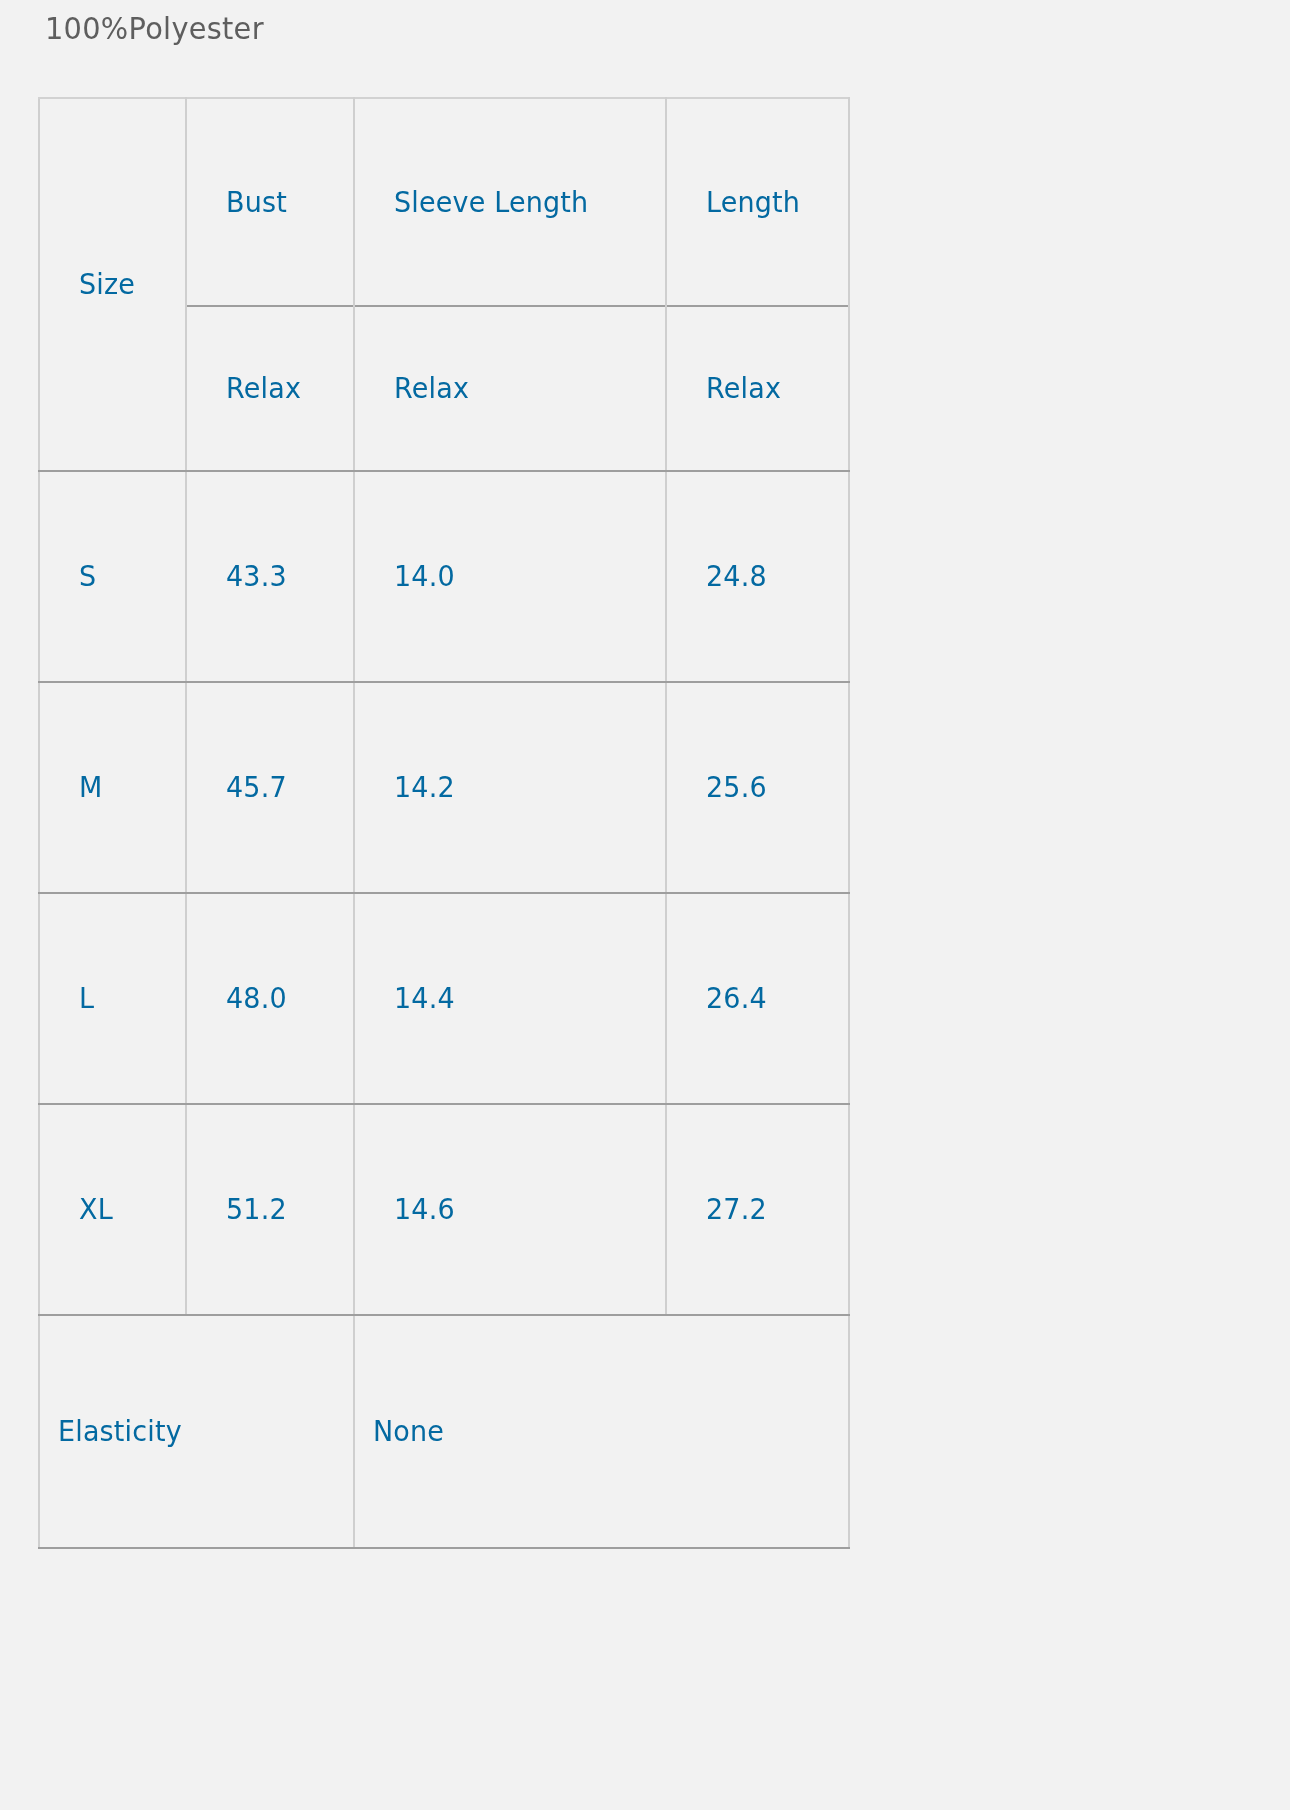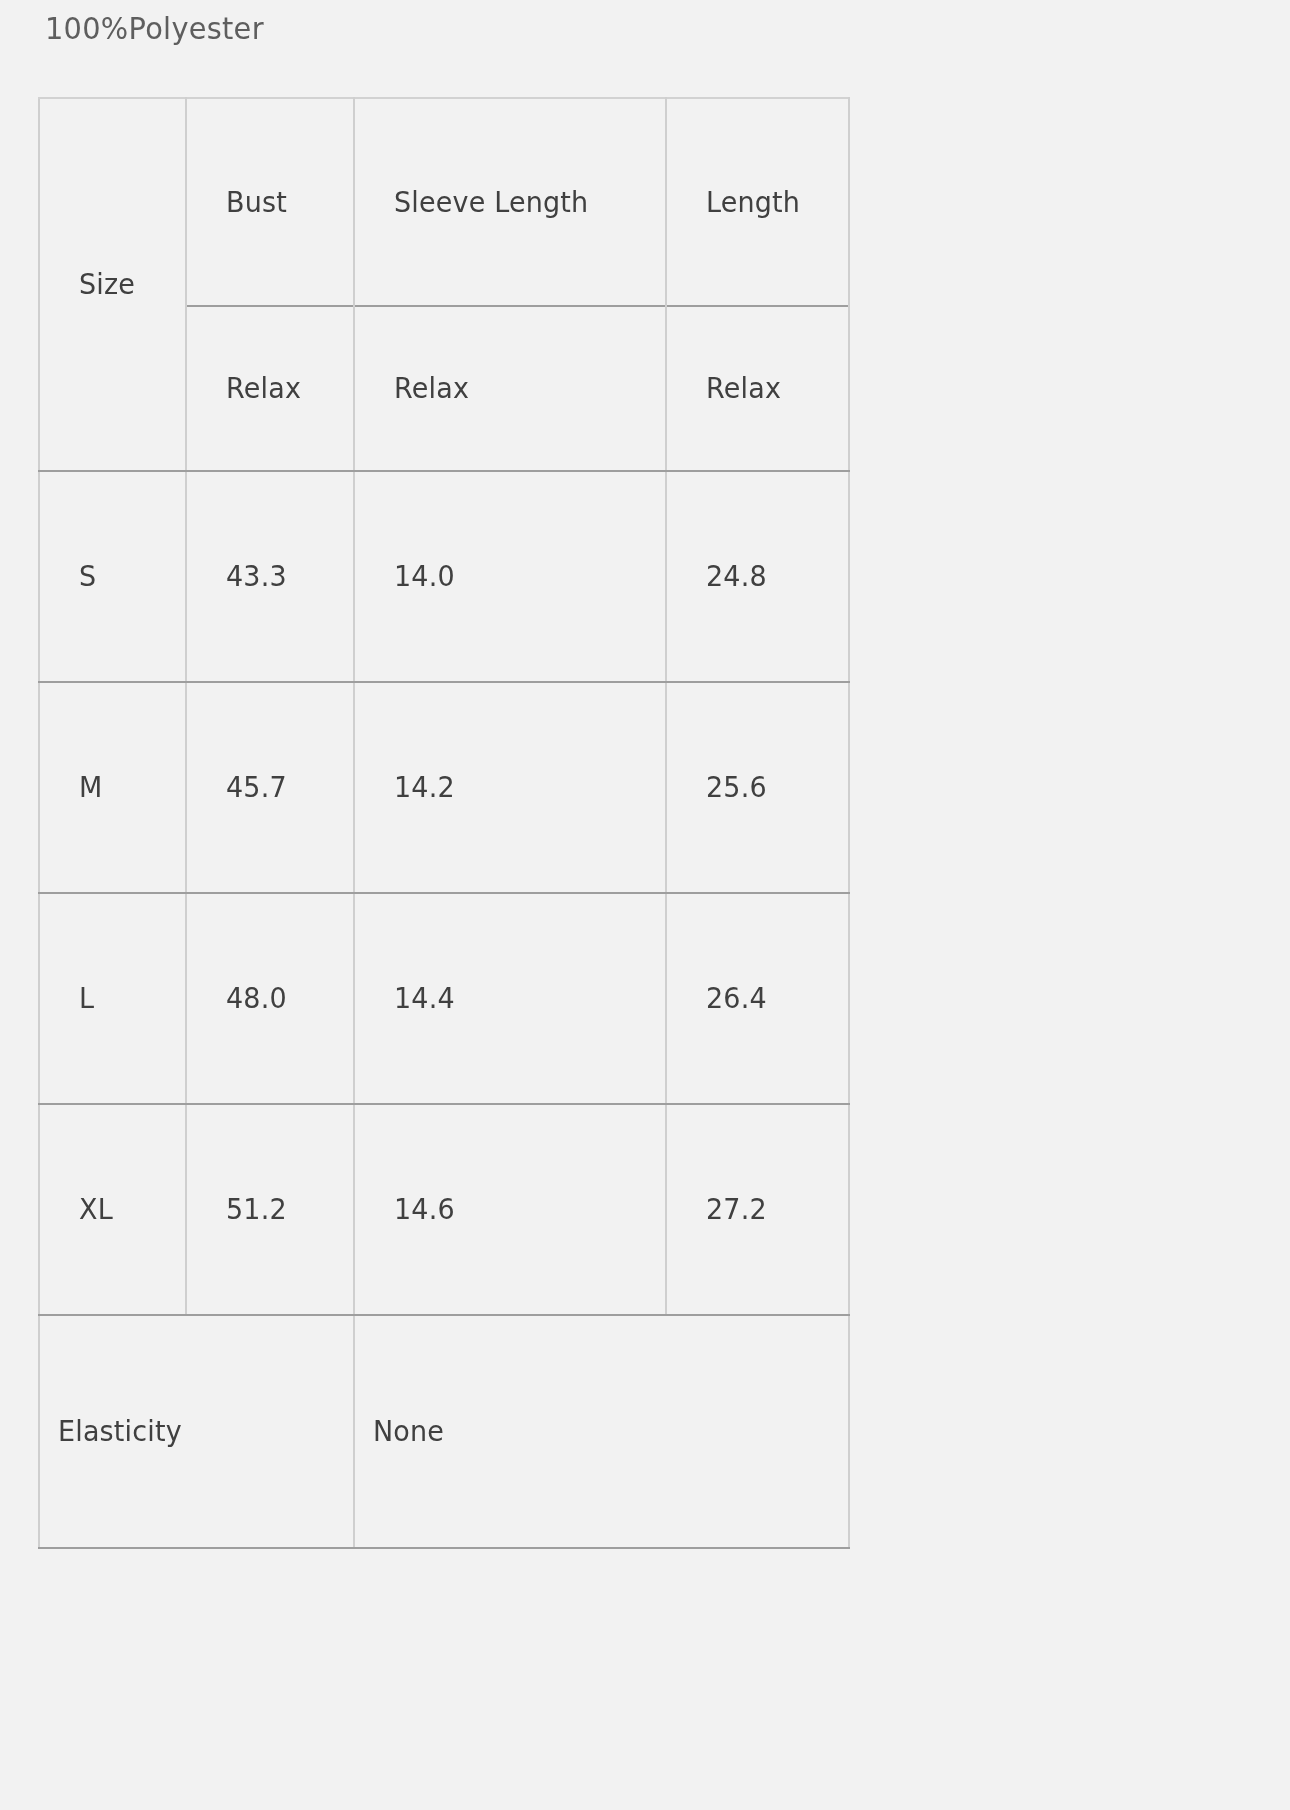--- a/index.html
+++ b/index.html
@@ -57,21 +57,21 @@
   table.size-table col.c-bust   { width: 168px; }
   table.size-table col.c-sleeve { width: 312px; }
   table.size-table col.c-length { width: 183px; }
 
   table.size-table td {
     border-left: 2px solid #cfcfcf;
     border-right: 2px solid #cfcfcf;
     border-top: 2px solid #9e9e9e;
     border-bottom: 2px solid #9e9e9e;
     padding: 0 0 0 39px;
-    color: #404040;
+    color: #0369a1;
     font-size: 29px;
     line-height: 1.25;
     font-weight: 400;
     letter-spacing: 0.2px;
     text-align: left;
     vertical-align: middle;
     background: transparent;
     transform-origin: left center;
     white-space: nowrap;
     overflow: hidden;

